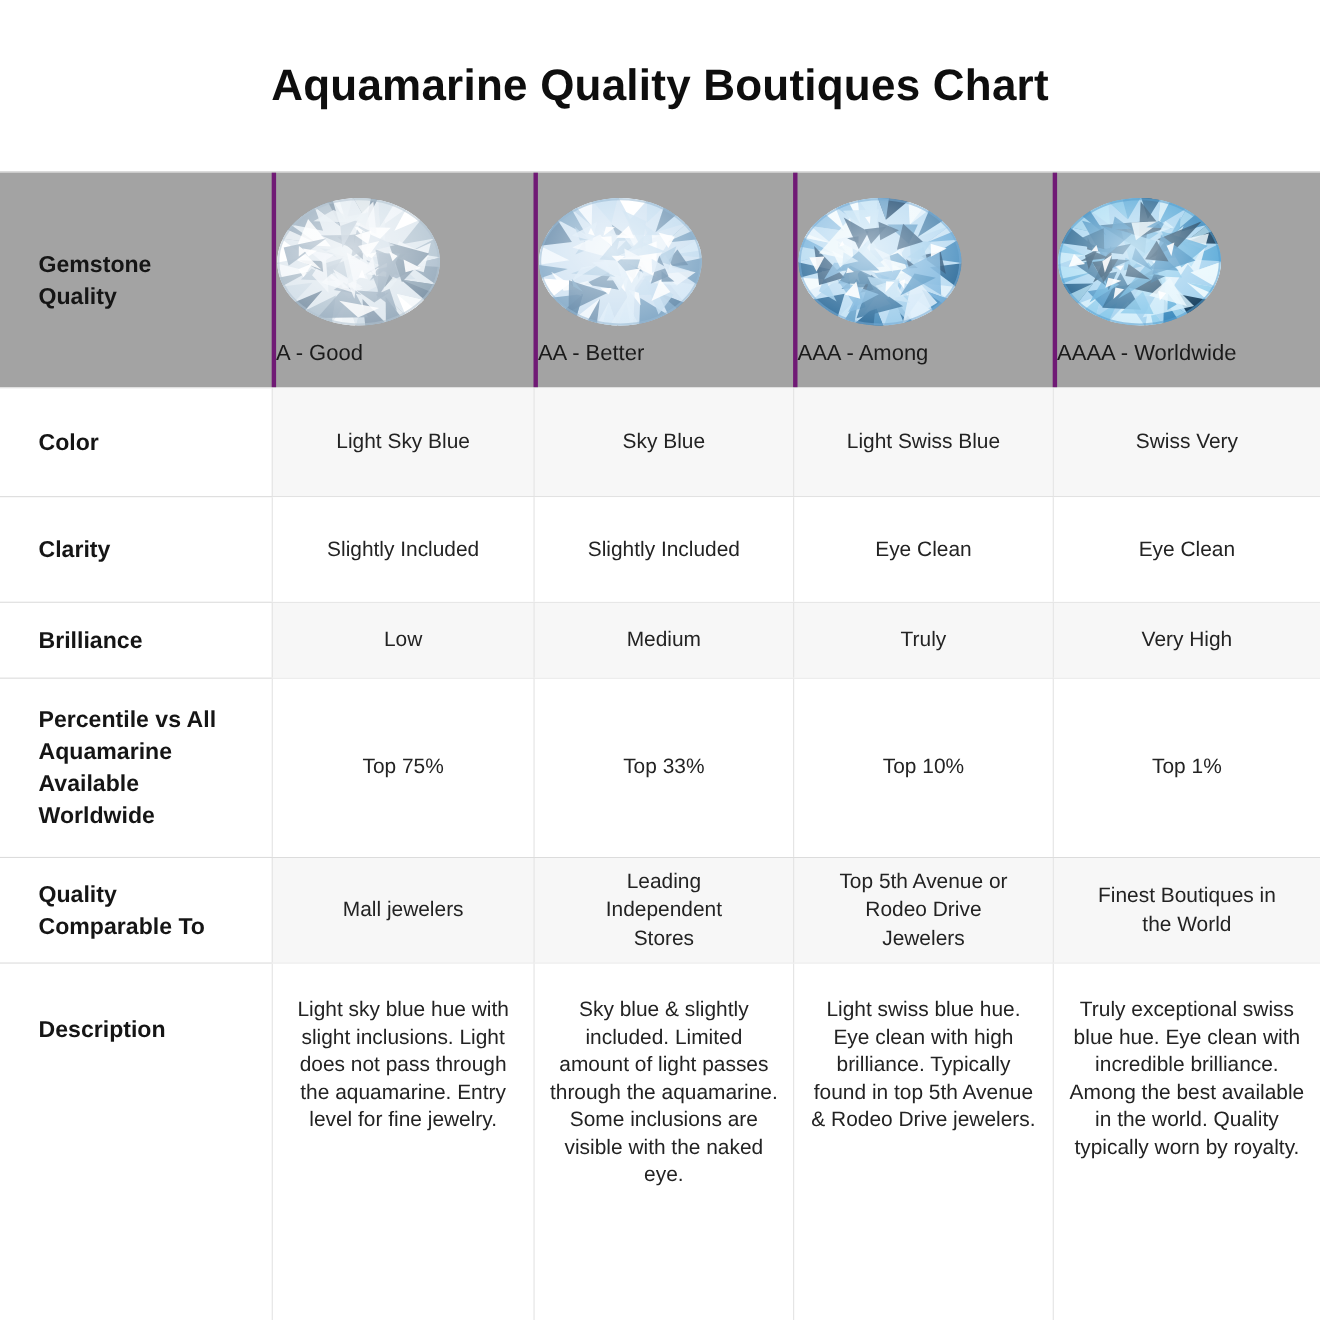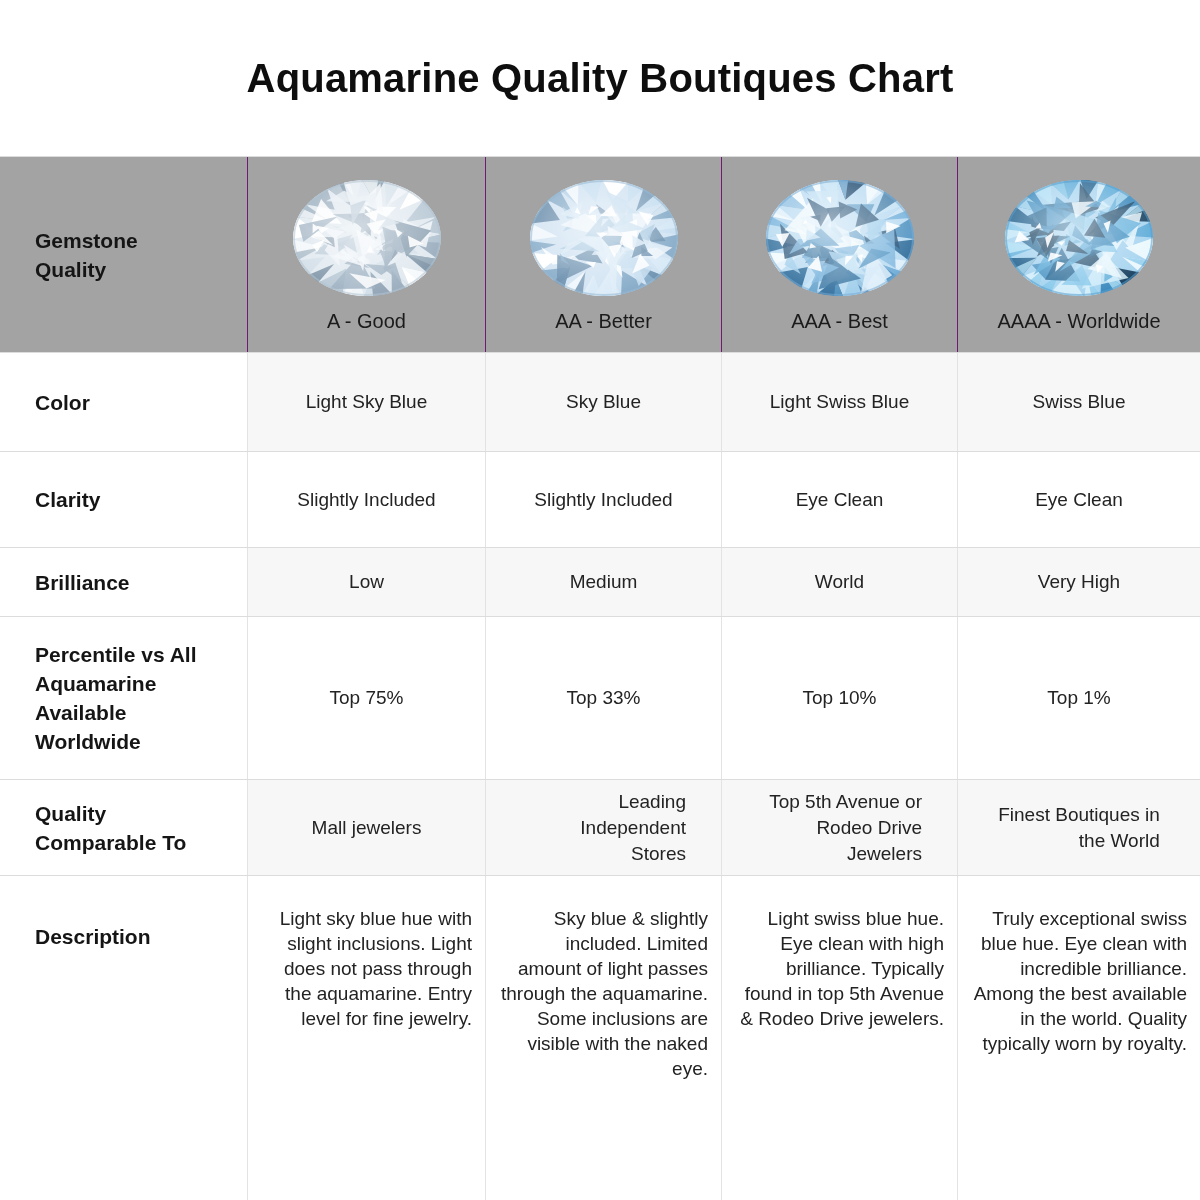--- a/index.html
+++ b/index.html
@@ -23,29 +23,29 @@
   .header-row { height: 196px; background: #a3a3a3; }
   .cell { height: 100%; }
   .label-cell {
     display: flex; align-items: center;
     padding-left: 35px; padding-right: 8px;
     font-weight: 700; font-size: 21px; line-height: 29px; color: #151515;
     white-space: pre-line;
   }
   .value-cell {
     display: flex; align-items: center; justify-content: center;
-    text-align: right; font-size: 19px; line-height: 26px; color: #232323;
+    text-align: center; font-size: 19px; line-height: 26px; color: #232323;
     padding: 0 35px; white-space: pre-line;
     border-left: 1px solid #e3e3e3;
     background: #ffffff;
   }
   .shaded .value-cell { background: #f7f7f7; }
   .grade-cell {
-    display: flex; flex-direction: column; align-items: center;
-    padding-top: 22px; border-left: 1px solid #701a75;
+    display: flex; flex-direction: column; align-items: flex-start;
+    padding-top: 22px; border-left: 4px solid #701a75;
   }
   .gem { width: 150px; height: 118px; }
   .grade-label { margin-top: 13px; font-size: 20px; color: #1b1b1b; }
   .row-description .cell { align-items: flex-start; }
   .row-description .label-cell { padding-top: 46px; }
   .row-description .value-cell { padding-top: 30px; line-height: 25px; padding-left: 13px; padding-right: 13px; }
 </style>
 </head>
 <body>
 
@@ -380,21 +380,21 @@
               <polygon points="10.7,55.2 24.7,54.1 17.3,67.8" fill="#ffffff" opacity="0.9"></polygon>
               <polygon points="96.9,83.5 92.1,77.2 97.8,74.8" fill="#ffffff" opacity="0.9"></polygon>
               <polygon points="79.9,86.6 80.6,76.7 88.1,77.3" fill="#ffffff" opacity="0.9"></polygon>
               <polygon points="40.7,40.2 42.6,43.8 37.8,45.3" fill="#ffffff" opacity="0.9"></polygon>
               <polygon points="44.1,69.5 45.8,64.1 51.4,68.3" fill="#ffffff" opacity="0.9"></polygon>
               <polygon points="57.1,92.7 42.9,88.8 53.5,76.8" fill="#ffffff" opacity="0.9"></polygon>
               <ellipse cx="75" cy="59" rx="74" ry="58" fill="url(#gshine175)"></ellipse>
               <ellipse cx="75" cy="59" rx="73" ry="57" fill="none" stroke="#79acd3" stroke-width="2" opacity="0.55"></ellipse>
             </g>
           </svg></div>
-        <div class="grade-label">AAA - Best</div>
+        <div class="grade-label">AAA - Among</div>
       </div>
       <div class="cell grade-cell">
         <div class="gem"><svg width="150" height="118" viewBox="0 0 150 118">
             <defs>
               <clipPath id="gclip212">
                 <ellipse cx="75" cy="59" rx="74" ry="58"></ellipse>
               </clipPath>
               <radialGradient id="gshine212" cx="45%" cy="40%" r="65%">
                 <stop offset="0%" stop-color="#ffffff" stop-opacity="0.55"></stop>
                 <stop offset="100%" stop-color="#ffffff" stop-opacity="0"></stop>
@@ -502,34 +502,34 @@
           </svg></div>
         <div class="grade-label">AAAA - Worldwide</div>
       </div>
     </div>
 
 <div class="row body-row shaded" style="height: 99px;">
       <div class="cell label-cell">Color</div>
       <div class="cell value-cell">Light Sky Blue</div>
       <div class="cell value-cell">Sky Blue</div>
       <div class="cell value-cell">Light Swiss Blue</div>
-      <div class="cell value-cell">Swiss Blue</div>
+      <div class="cell value-cell">Swiss Very</div>
     </div>
     <div class="row body-row" style="height: 96px;">
       <div class="cell label-cell">Clarity</div>
       <div class="cell value-cell">Slightly Included</div>
       <div class="cell value-cell">Slightly Included</div>
       <div class="cell value-cell">Eye Clean</div>
       <div class="cell value-cell">Eye Clean</div>
     </div>
     <div class="row body-row shaded" style="height: 69px;">
       <div class="cell label-cell">Brilliance</div>
       <div class="cell value-cell">Low</div>
       <div class="cell value-cell">Medium</div>
-      <div class="cell value-cell">World</div>
+      <div class="cell value-cell">Truly</div>
       <div class="cell value-cell">Very High</div>
     </div>
     <div class="row body-row" style="height: 163px;">
       <div class="cell label-cell">Percentile vs All
 Aquamarine
 Available
 Worldwide</div>
       <div class="cell value-cell">Top 75%</div>
       <div class="cell value-cell">Top 33%</div>
       <div class="cell value-cell">Top 10%</div>

